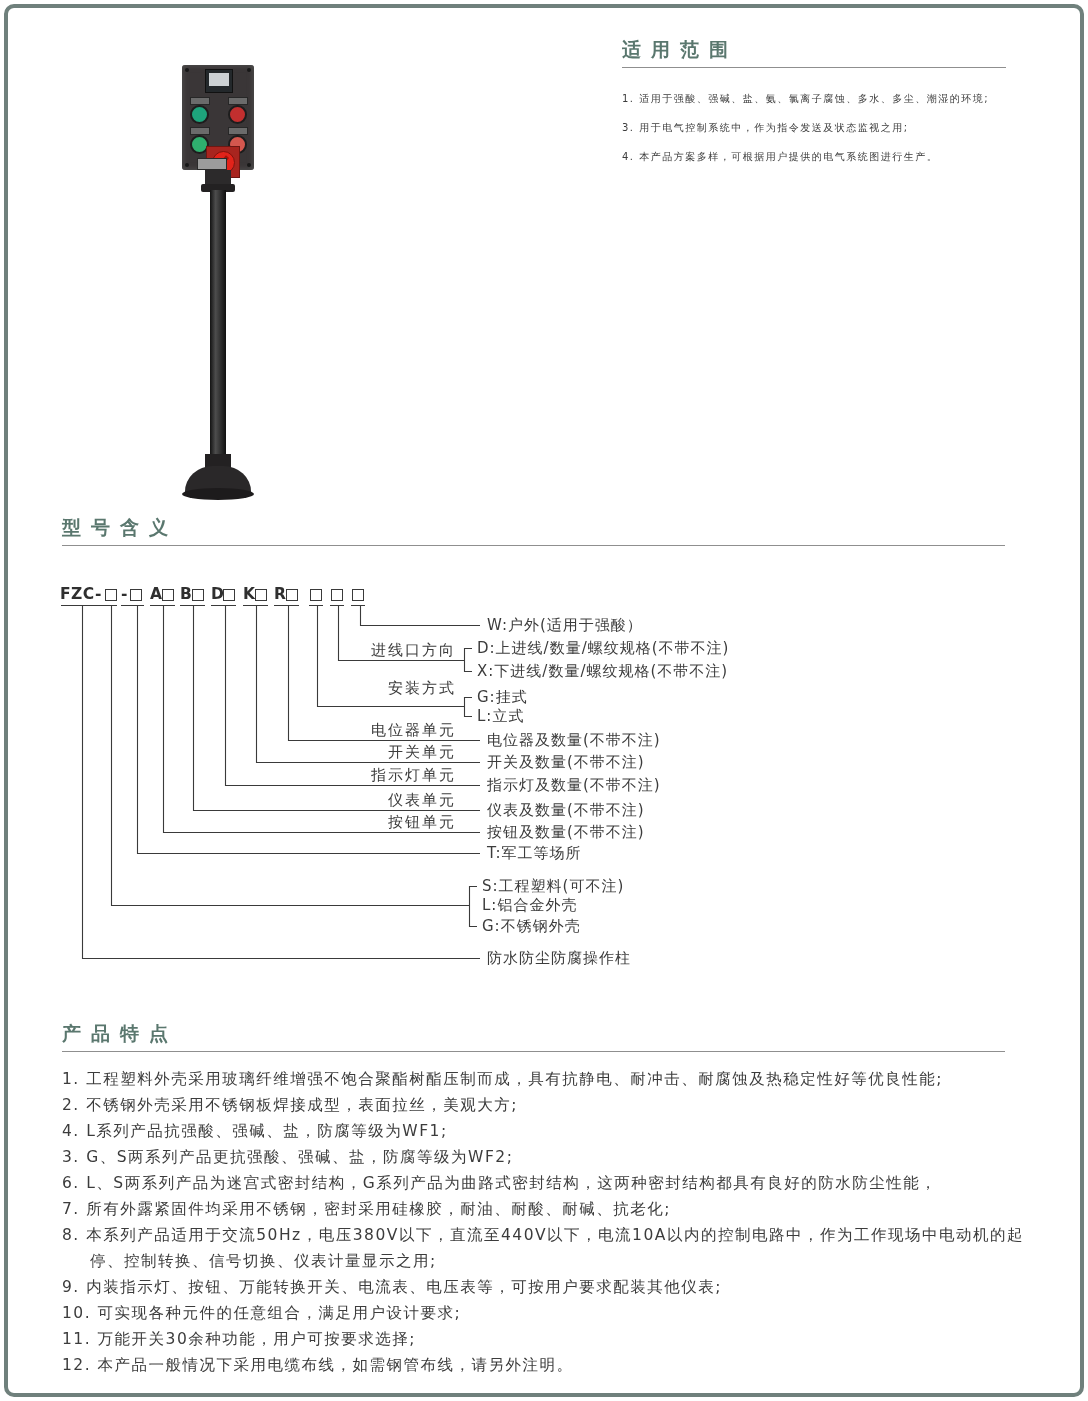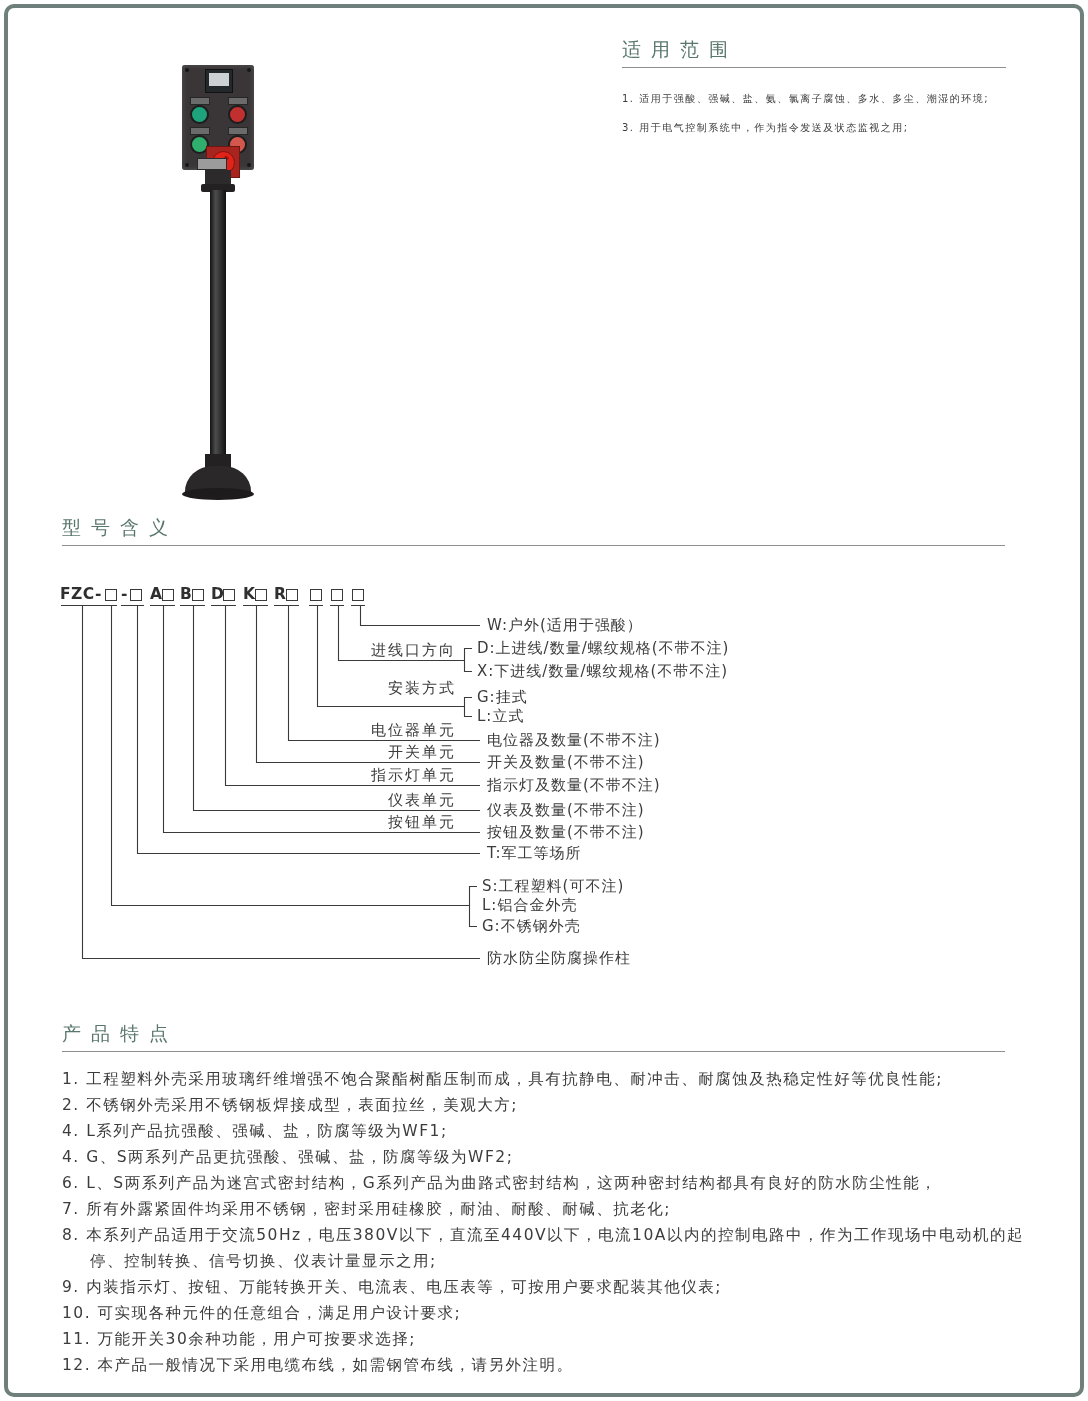--- a/index.html
+++ b/index.html
@@ -2,21 +2,21 @@
 <html><head>
 <meta charset="utf-8">
 <style>
   html,body{margin:0;padding:0;background:#fff;}
   body{width:1088px;height:1401px;position:relative;overflow:hidden;
        font-family:"DejaVu Sans",sans-serif;color:#3c3c3c;}
   .page-frame{position:absolute;left:4px;top:4px;width:1072px;height:1385px;
        border:4px solid #6f807c;border-radius:10px;}
   
   .sec{position:absolute;}
-  .sec h2{margin:0;font-size:19px;font-weight:normal;letter-spacing:10px;
+  .sec h2{margin:0;font-size:19px;font-weight:bold;letter-spacing:10px;
           color:#5a776e;line-height:22px;}
   .sec .rule{position:absolute;top:29px;left:0;height:0;border-top:1px solid #8f8f8f;}
   
   .scope-list{position:absolute;left:622px;top:84px;width:380px;
        font-size:10px;letter-spacing:1.5px;line-height:29px;}
   .scope-list .it{padding-left:22px;text-indent:-22px;}
   
   .feat-list{position:absolute;left:62px;top:1066px;width:980px;
        font-size:15.5px;letter-spacing:1.5px;line-height:26px;}
   .feat-list .it{padding-left:28px;text-indent:-28px;}
@@ -96,20 +96,21 @@
   <div class="base-foot"></div>
 </div>
 
 <div class="sec" style="left:622px;top:38px;width:384px">
   <h2>适用范围</h2>
   <div class="rule" style="width:384px"></div>
 </div>
 <div class="scope-list">
   <div class="it">1. 适用于强酸、强碱、盐、氨、氯离子腐蚀、多水、多尘、潮湿的环境;</div>
   <div class="it">3. 用于电气控制系统中，作为指令发送及状态监视之用;</div>
+  <div class="it">4. 本产品方案多样，可根据用户提供的电气系统图进行生产。</div>
 </div>
 
 <div class="sec" style="left:62px;top:516px;width:943px">
   <h2>型号含义</h2>
   <div class="rule" style="width:943px"></div>
 </div>
 
 <div class="diagram">
 
   <span class="code-part" style="left:0">FZC-</span>
@@ -176,21 +177,21 @@
 </div>
 
 <div class="sec" style="left:62px;top:1022px;width:943px">
   <h2>产品特点</h2>
   <div class="rule" style="width:943px"></div>
 </div>
 <div class="feat-list">
   <div class="it">1. 工程塑料外壳采用玻璃纤维增强不饱合聚酯树酯压制而成，具有抗静电、耐冲击、耐腐蚀及热稳定性好等优良性能;</div>
   <div class="it">2. 不锈钢外壳采用不锈钢板焊接成型，表面拉丝，美观大方;</div>
   <div class="it">4. L系列产品抗强酸、强碱、盐，防腐等级为WF1;</div>
-  <div class="it">4. G、S两系列产品更抗强酸、强碱、盐，防腐等级为WF2;</div>
+  <div class="it">3. G、S两系列产品更抗强酸、强碱、盐，防腐等级为WF2;</div>
   <div class="it">6. L、S两系列产品为迷宫式密封结构，G系列产品为曲路式密封结构，这两种密封结构都具有良好的防水防尘性能，</div>
   <div class="it">7. 所有外露紧固件均采用不锈钢，密封采用硅橡胶，耐油、耐酸、耐碱、抗老化;</div>
   <div class="it">8. 本系列产品适用于交流50Hz，电压380V以下，直流至440V以下，电流10A以内的控制电路中，作为工作现场中电动机的起停、控制转换、信号切换、仪表计量显示之用;</div>
   <div class="it">9. 内装指示灯、按钮、万能转换开关、电流表、电压表等，可按用户要求配装其他仪表;</div>
   <div class="it">10. 可实现各种元件的任意组合，满足用户设计要求;</div>
   <div class="it">11. 万能开关30余种功能，用户可按要求选择;</div>
   <div class="it">12. 本产品一般情况下采用电缆布线，如需钢管布线，请另外注明。</div>
 </div>
 
 </body></html>

